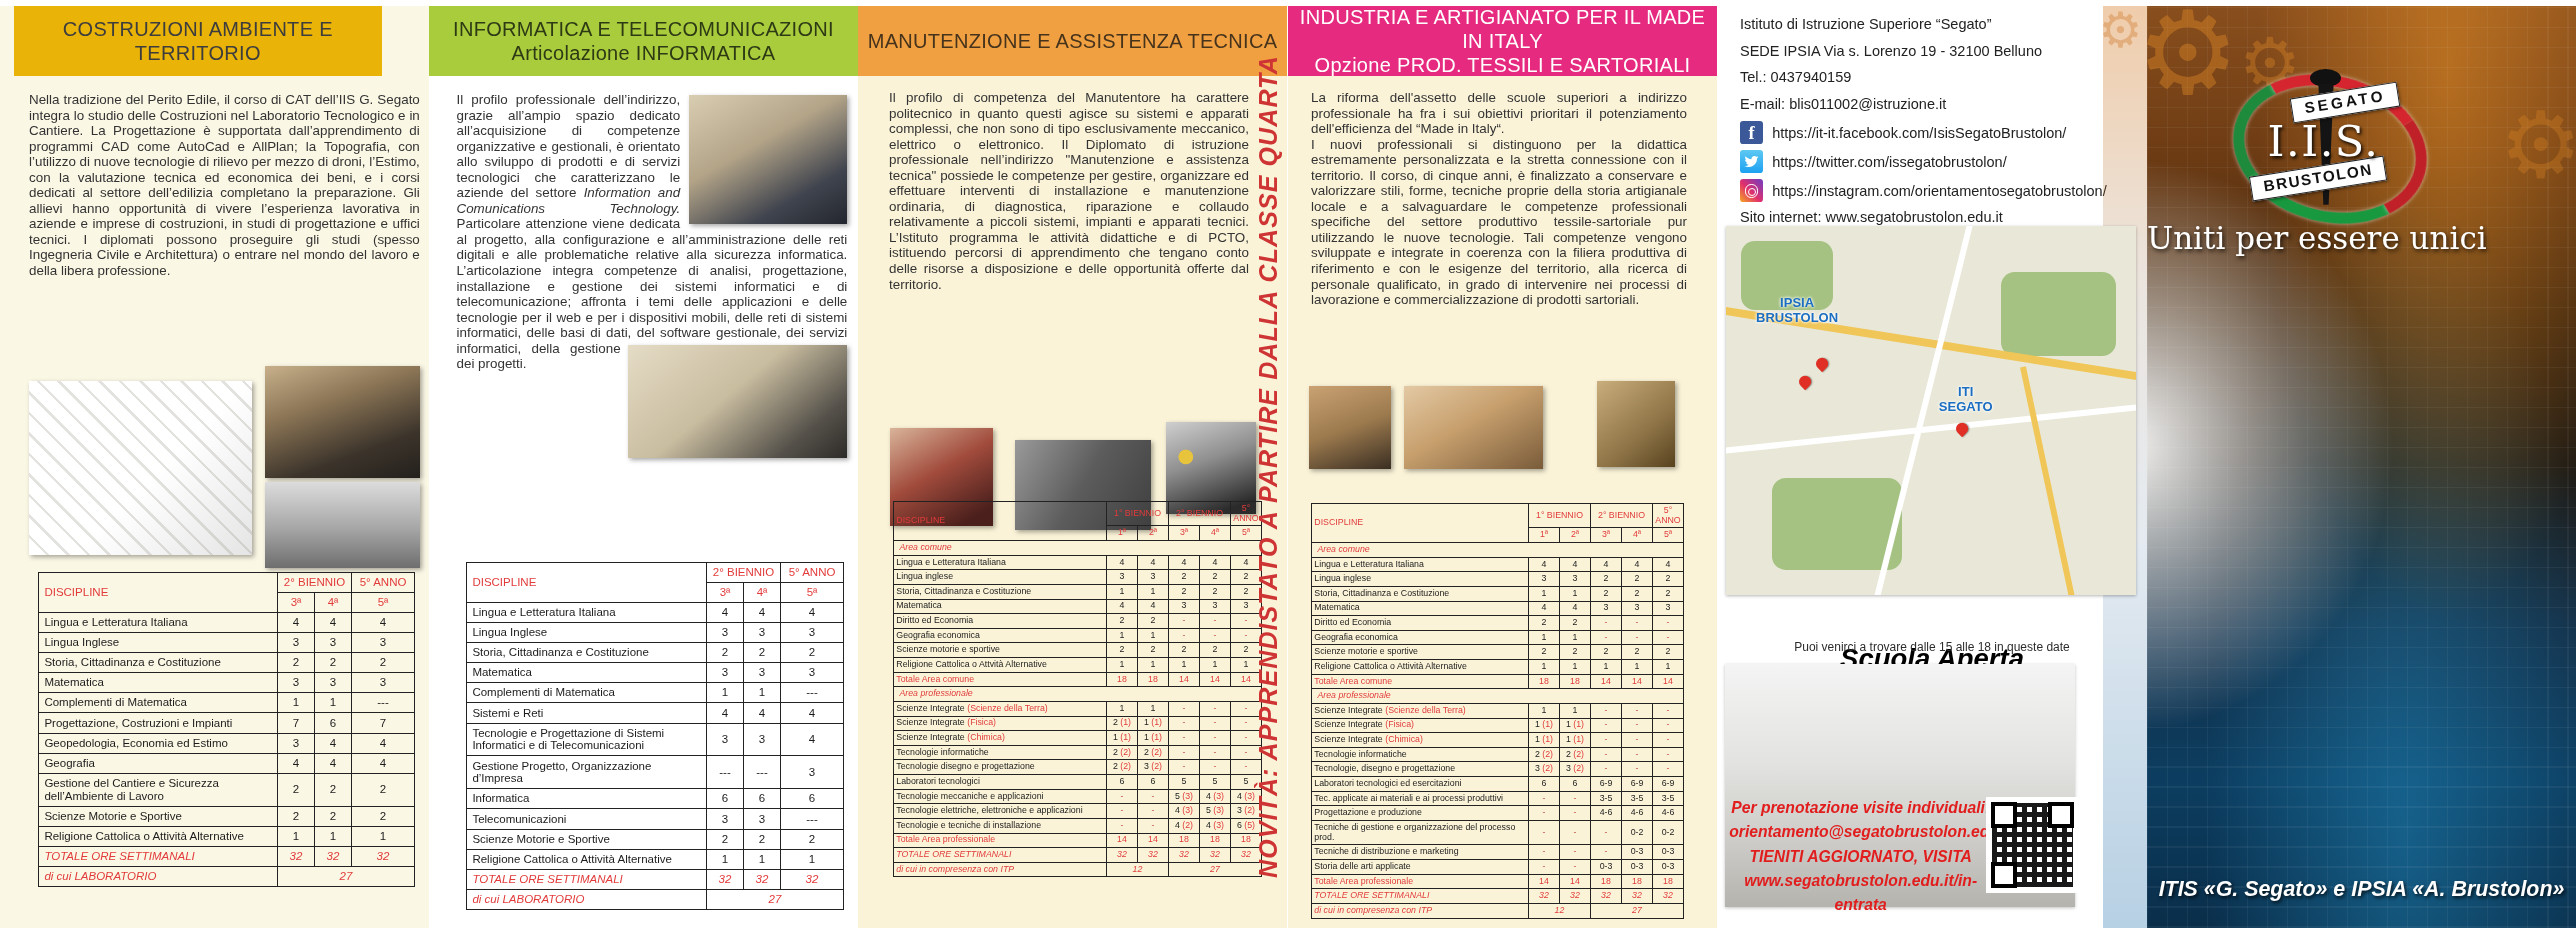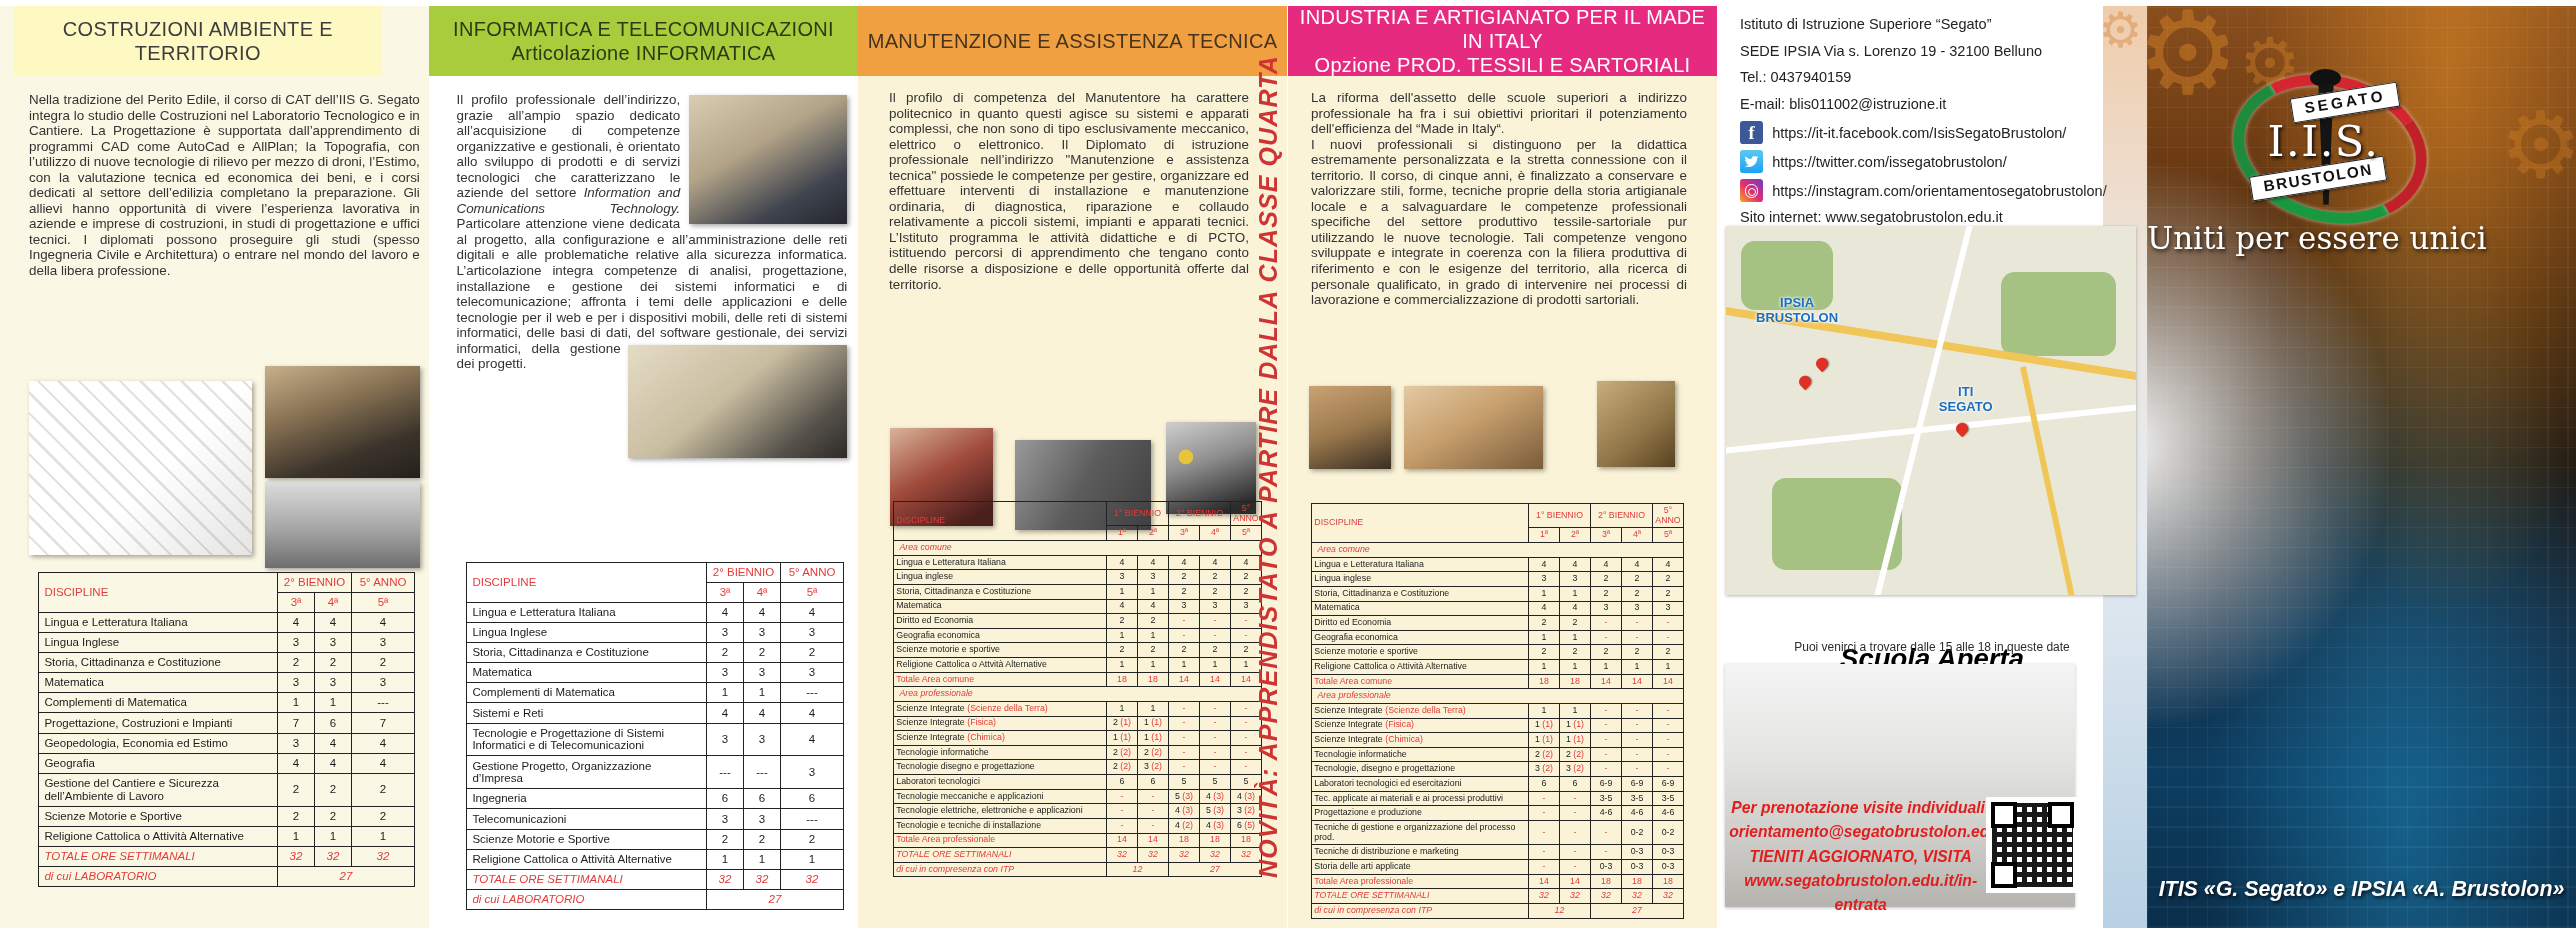--- a/index.html
+++ b/index.html
@@ -18,21 +18,21 @@
         radial-gradient(ellipse at 60% 90%, rgba(40,170,230,.35), rgba(40,170,230,0) 55%),
         linear-gradient(180deg,#8a4f1d 0%,#6e3c14 16%,#42280f 34%,#201b14 50%,#14314a 68%,#0c3d60 84%,#0a2e4a 100%);}
   #p6::before{content:"";position:absolute;inset:0;
       background-image:repeating-linear-gradient(90deg,rgba(255,255,255,.05) 0 1.5px,transparent 1.5px 20px),
                        repeating-linear-gradient(0deg,rgba(255,255,255,.05) 0 1.5px,transparent 1.5px 20px);}
   .topstrip{position:absolute;left:0;top:0;width:100%;height:6.1px;background:#fff;z-index:40;}
 
   
   .hdr{position:absolute;top:6.1px;height:70px;display:flex;flex-direction:column;align-items:center;
        justify-content:center;text-align:center;font-size:20px;line-height:1.2;letter-spacing:0.3px;z-index:5;}
-  #p1 .hdr{left:13.8px;width:368px;background:#fef9c3;color:#3d3d3d;}
+  #p1 .hdr{left:13.8px;width:368px;background:#eab308;color:#3d3d3d;}
   #p2 .hdr{left:0;width:429px;background:#a9cc3d;color:#2e3a14;}
   #p3 .hdr{left:0;width:429px;background:#f1a041;color:#46331c;}
   #p4 .hdr{left:0;width:429px;background:#e52a80;color:#ffffff;}
 
   
   .body{position:absolute;font-size:13.4px;line-height:1.16;text-align:justify;color:#333;}
   #p1 .body{top:92px;left:29px;right:9.2px;}
   #p2 .body{top:92px;left:27.5px;right:10.7px;}
   #p3 .body{top:90px;left:31px;right:38px;}
   #p4 .body{top:90px;left:23px;right:30px;}
@@ -325,21 +325,21 @@
               <td class="num">3</td>
               <td class="num">4</td>
             </tr>
             <tr>
               <td class="lbl">Gestione Progetto, Organizzazione d’Impresa</td>
               <td class="num">---</td>
               <td class="num">---</td>
               <td class="num">3</td>
             </tr>
             <tr>
-              <td class="lbl">Ingegneria</td>
+              <td class="lbl">Informatica</td>
               <td class="num">6</td>
               <td class="num">6</td>
               <td class="num">6</td>
             </tr>
             <tr>
               <td class="lbl">Telecomunicazioni</td>
               <td class="num">3</td>
               <td class="num">3</td>
               <td class="num">---</td>
             </tr>

